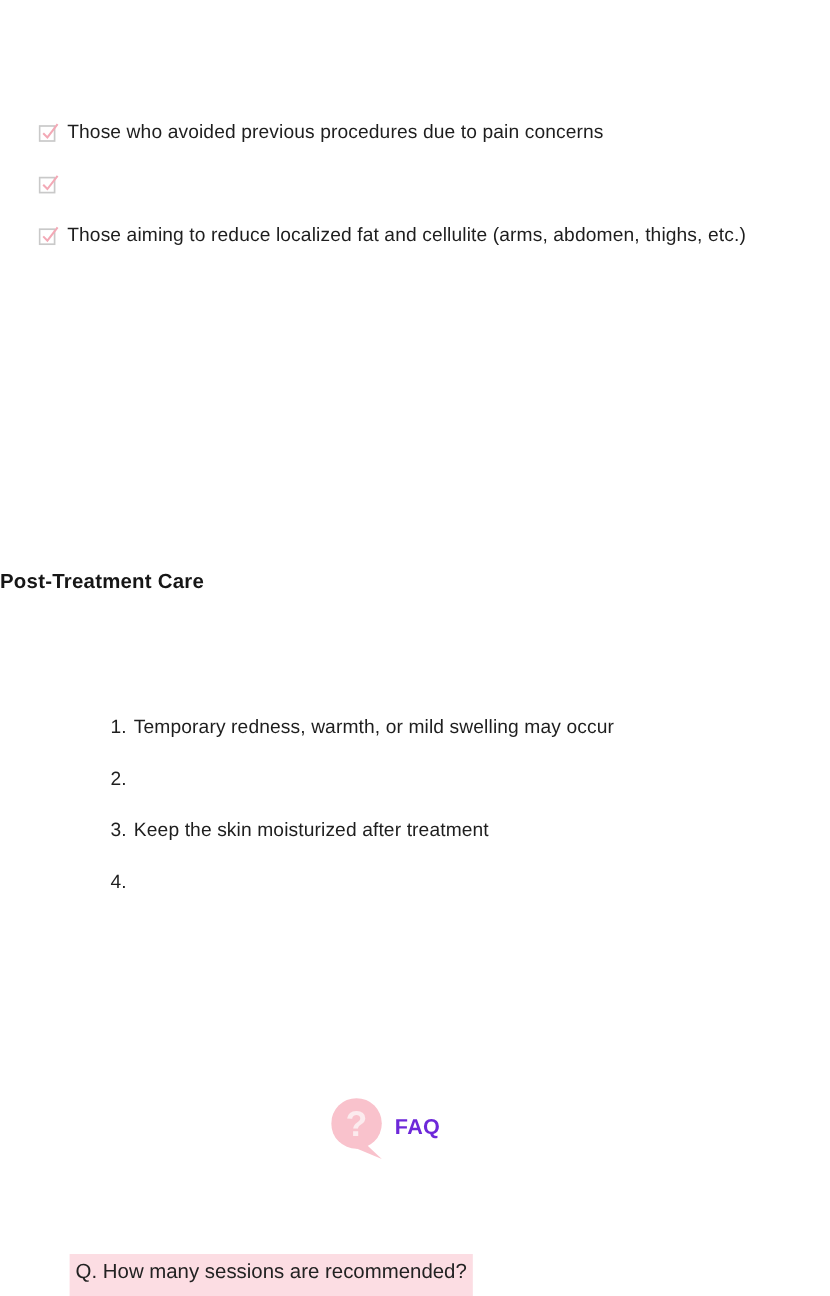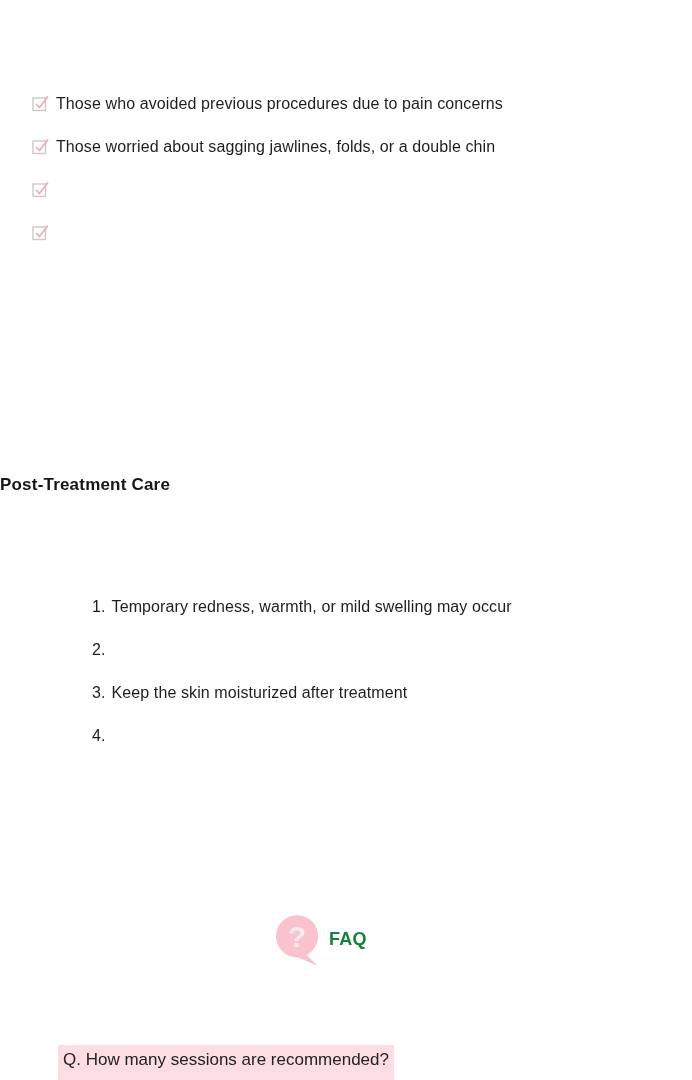--- a/index.html
+++ b/index.html
@@ -9,21 +9,21 @@
     overflow: hidden;
     font-family: "Liberation Sans", "DejaVu Sans", sans-serif;
     color: #1e1e1e;
     position: relative;
   }
   .page { position: relative; width: 692px; height: 1080px; }
 
   
   .checklist { position: absolute; left: 32px; top: 95px; }
   .check-row {
-    display: flex; align-items: flex-start;
+    display: flex; align-items: flex-end;
     height: 25px; margin-bottom: 18px;
     font-size: 16px; letter-spacing: 0.1px;
     white-space: nowrap;
   }
   .check-icon { width: 18px; height: 18px; margin-right: 6px; flex: 0 0 auto; position: relative; top: -1px; }
 
   
   .post-title {
     position: absolute; left: 0; top: 475px; width: 100%;
     font-size: 17px; font-weight: bold; color: #161616;
@@ -40,21 +40,21 @@
   }
   .post-num { margin-right: 6px; }
 
   
   .faq-header {
     position: absolute; left: 276px; top: 915px;
     display: flex; align-items: center;
   }
   .faq-icon { width: 46px; height: 52px; flex: 0 0 auto; }
   .faq-label {
-    font-size: 18px; font-weight: bold; color: #15803d;
+    font-size: 18px; font-weight: bold; color: #6d28d9;
     margin-left: 7px; position: relative; top: -2px;
     letter-spacing: 0.3px;
   }
 
   
   .faq-question {
     position: absolute; left: 58px; top: 1050px;
     font-size: 17px; color: #222222;
     white-space: nowrap;
   }
@@ -74,33 +74,27 @@
         <rect x="1" y="4" width="12.5" height="12.5" fill="none" stroke-width="1.4" stroke="#c9c9c9"></rect>
         <path d="M4 10 L7.5 13.5 L16 2.5" fill="none" stroke-width="1.7" stroke="#f3a9b6"></path>
       </svg>
       <span>Those who avoided previous procedures due to pain concerns</span>
     </div>
     <div class="check-row">
       <svg class="check-icon" viewBox="0 0 18 18">
         <rect x="1" y="4" width="12.5" height="12.5" fill="none" stroke-width="1.4" stroke="#c9c9c9"></rect>
         <path d="M4 10 L7.5 13.5 L16 2.5" fill="none" stroke-width="1.7" stroke="#f3a9b6"></path>
       </svg>
-      <span>Those worried about sagging jawlines, folds, or a double chin</span>
     </div>
     <div class="check-row">
       <svg class="check-icon" viewBox="0 0 18 18">
         <rect x="1" y="4" width="12.5" height="12.5" fill="none" stroke-width="1.4" stroke="#c9c9c9"></rect>
         <path d="M4 10 L7.5 13.5 L16 2.5" fill="none" stroke-width="1.7" stroke="#f3a9b6"></path>
       </svg>
-    </div>
-    <div class="check-row">
-      <svg class="check-icon" viewBox="0 0 18 18">
-        <rect x="1" y="4" width="12.5" height="12.5" fill="none" stroke-width="1.4" stroke="#c9c9c9"></rect>
-        <path d="M4 10 L7.5 13.5 L16 2.5" fill="none" stroke-width="1.7" stroke="#f3a9b6"></path>
-      </svg>
+      <span>Those aiming to reduce localized fat and cellulite (arms, abdomen, thighs, etc.)</span>
     </div>
   </div>
 
   <h2 class="post-title">Post-Treatment Care</h2>
 
   <div class="post-list">
     <div class="post-row">
       <span class="post-num">1.</span>
       <span>Temporary redness, warmth, or mild swelling may occur</span>
     </div>

